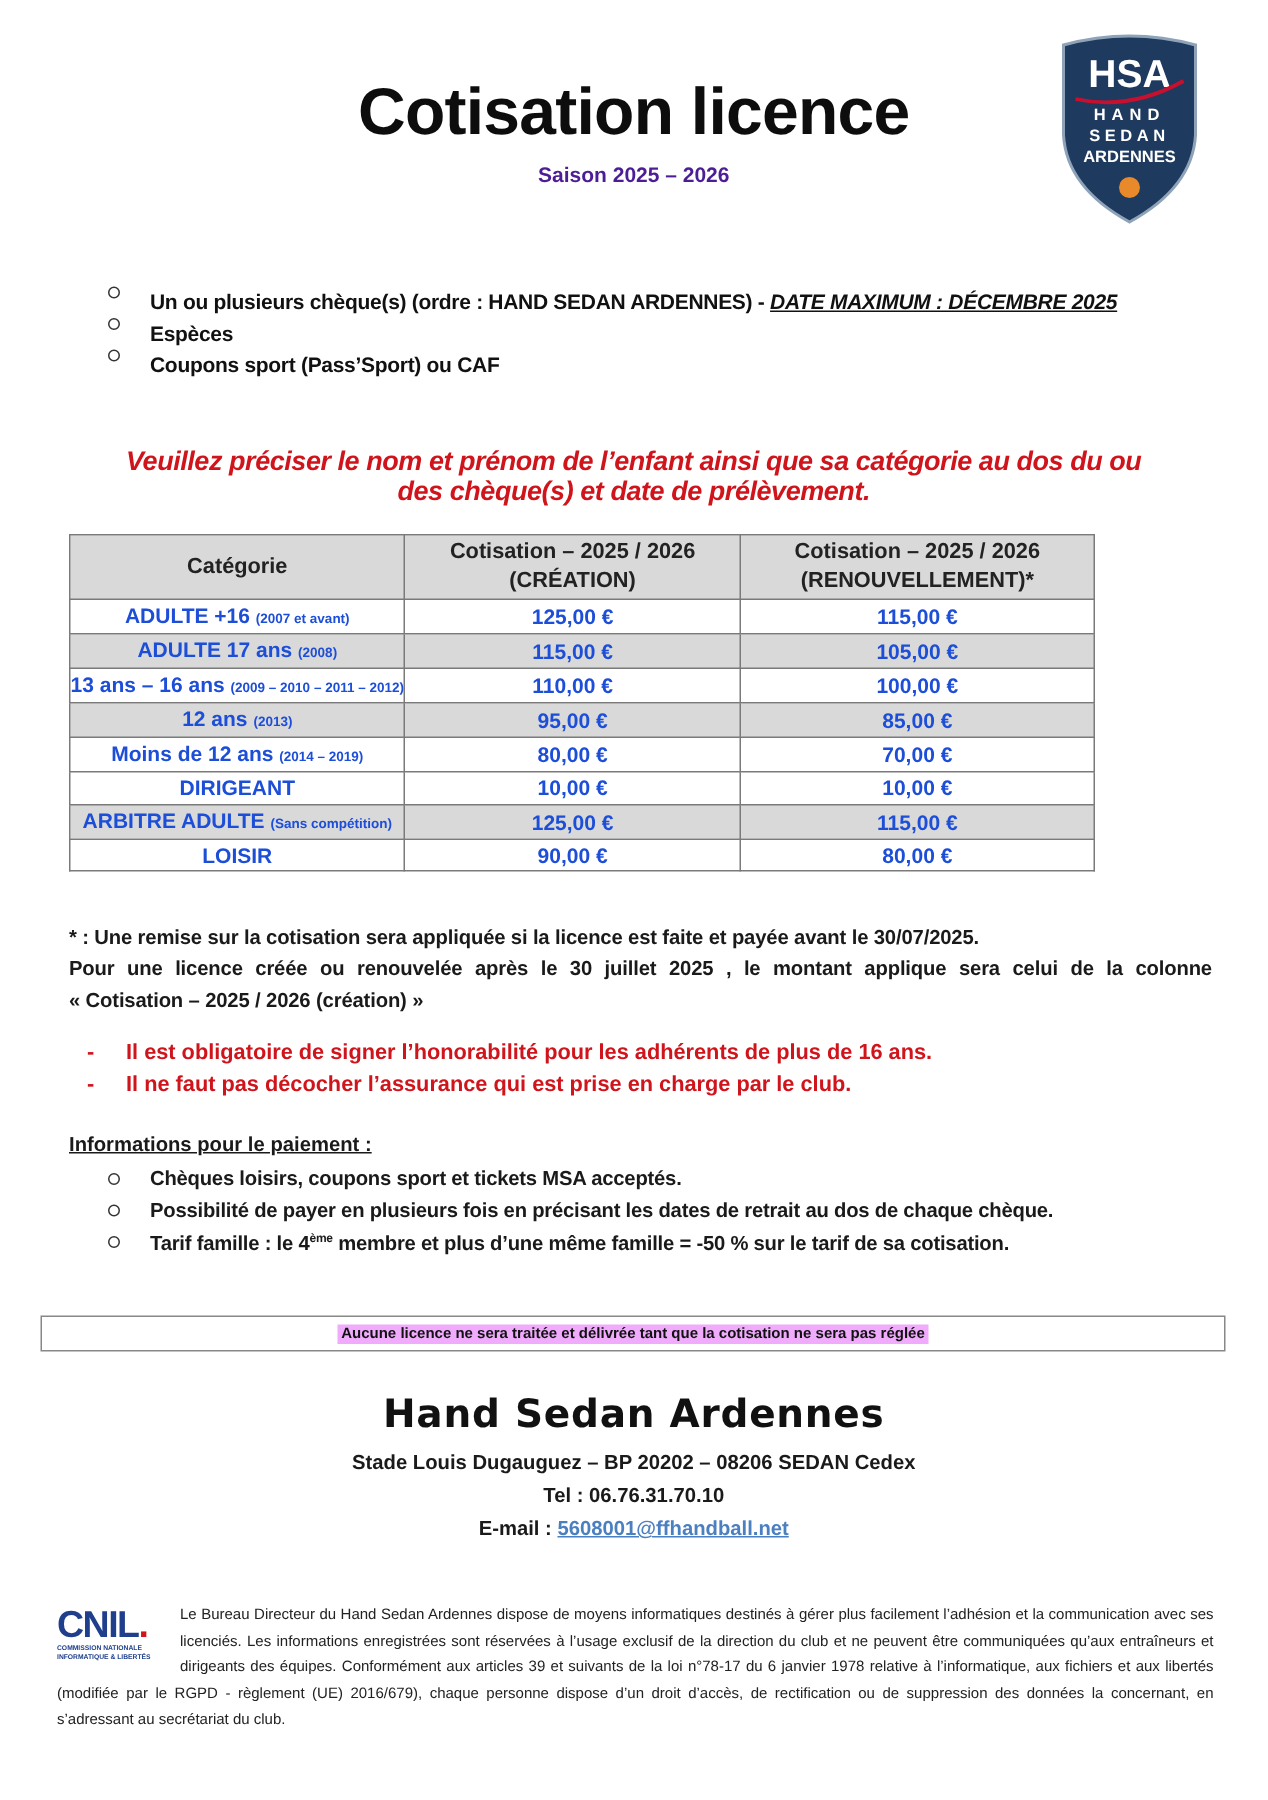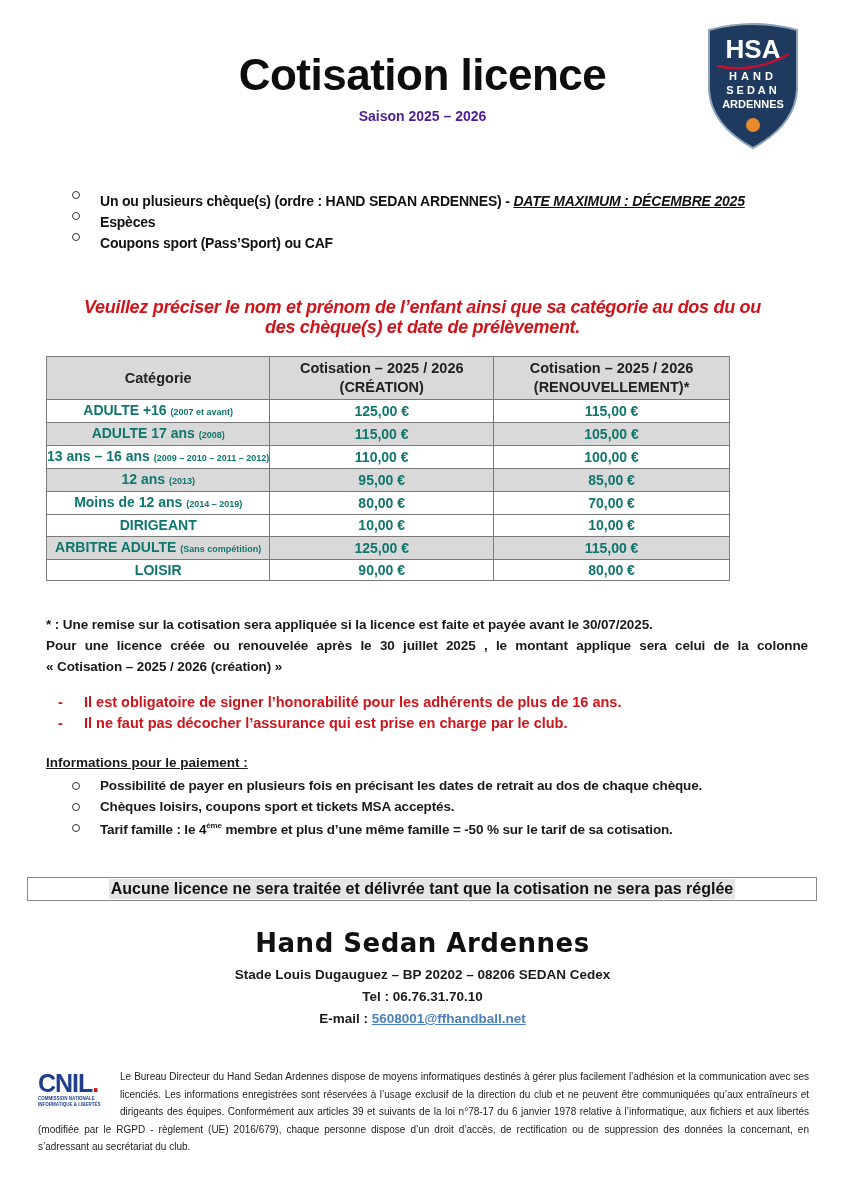--- a/index.html
+++ b/index.html
@@ -21,21 +21,21 @@
     .deadline { font-style: italic; text-decoration: underline; }
 
     .red-note { position: absolute; left: 70px; width: 705px; top: 297px; text-align: center;
       color: #d0141b; font-style: italic; font-weight: bold; font-size: 18px; line-height: 20px;
       letter-spacing: -0.3px; }
 
     table.fees { position: absolute; left: 46px; top: 356px; width: 684px;
       border-collapse: collapse; font-size: 14px; }
     table.fees th, table.fees td { border: 1px solid #7a7a7a; text-align: center; font-weight: bold; }
     table.fees th { background: #d9d9d9; height: 43px; font-size: 14.5px; line-height: 19px; font-weight: bold; color: #222; }
-    table.fees td { height: 21.7px; line-height: 20px; color: #0f766e; }
+    table.fees td { height: 21.7px; line-height: 20px; color: #1d4ed8; }
     table.fees tr.shade td { background: #d9d9d9; }
     .col1 { width: 251px; } .col2 { width: 250px; } .col3 { width: 251px; }
     .small { font-size: 9px; font-weight: bold; }
 
     .footnote { position: absolute; left: 46px; top: 614px; width: 762px; font-size: 13.5px;
       font-weight: bold; line-height: 21px; color: #1a1a1a; text-align: justify; letter-spacing: -0.1px; }
     .footnote .l2 { text-align-last: justify; }
 
     .red-list { position: absolute; left: 58px; top: 692px; list-style: none; }
     .red-list li { color: #d0141b; font-weight: bold; font-size: 14.5px; height: 21px; line-height: 21px; }
@@ -43,21 +43,21 @@
 
     .info-title { position: absolute; left: 46px; top: 755px; font-size: 13.5px; font-weight: bold;
       text-decoration: underline; color: #1a1a1a; }
     .info-list { position: absolute; left: 68px; top: 775px; list-style: none; }
     .info-list li { font-size: 13.5px; font-weight: bold; height: 21px; line-height: 21px;
       display: flex; align-items: center; color: #1a1a1a; letter-spacing: -0.15px; }
     sup { font-size: 8px; }
 
     .notice-box { position: absolute; left: 27px; top: 877px; width: 790px; height: 24px;
       border: 1.5px solid #888; display: flex; align-items: center; justify-content: center; }
-    .notice-box span { background: #e5e5e5; font-weight: bold; font-size: 16px; padding: 1px 2px; color: #111; }
+    .notice-box span { background: #f0abfc; font-weight: bold; font-size: 10px; padding: 1px 2px; color: #111; }
 
     .club-name { position: absolute; left: 0; width: 845px; top: 928px; text-align: center;
       font-family: "DejaVu Sans", sans-serif; font-weight: bold; font-size: 26px; color: #111; letter-spacing: 0.5px; }
     .address, .phone, .email { position: absolute; left: 0; width: 845px; text-align: center;
       font-weight: bold; font-size: 13.5px; color: #1a1a1a; }
     .address { top: 967px; } .phone { top: 989px; } .email { top: 1011px; }
     .email a { color: #4a7fc0; text-decoration: underline; }
 
     .cnil-logo { position: absolute; left: 38px; top: 1070px; width: 68px; }
     .cnil-word { font-size: 25px; font-weight: bold; color: #1f3f8c; letter-spacing: -1px; line-height: 26px; }
@@ -163,25 +163,25 @@
 
 <ul class="red-list">
   <li><span class="dash">-</span><span>Il est obligatoire de signer l’honorabilité pour les adhérents de plus de 16 ans.</span></li>
   <li><span class="dash">-</span><span>Il ne faut pas décocher l’assurance qui est prise en charge par le club.</span></li>
 </ul>
 
 <div class="info-title">Informations pour le paiement :</div>
 <ul class="info-list">
   <li>
     <span class="bullet-o"></span>
+    <span>Chèques loisirs, coupons sport et tickets MSA acceptés.</span>
+  </li>
+  <li>
+    <span class="bullet-o"></span>
     <span>Possibilité de payer en plusieurs fois en précisant les dates de retrait au dos de chaque chèque.</span>
-  </li>
-  <li>
-    <span class="bullet-o"></span>
-    <span>Chèques loisirs, coupons sport et tickets MSA acceptés.</span>
   </li>
   <li>
     <span class="bullet-o"></span>
     <span><span>Tarif famille : le 4</span><sup>ème</sup><span> membre et plus d’une même famille = -50 % sur le tarif de sa cotisation.</span></span>
   </li>
 </ul>
 
 <div class="notice-box">
   <span>Aucune licence ne sera traitée et délivrée tant que la cotisation ne sera pas réglée</span>
 </div>

